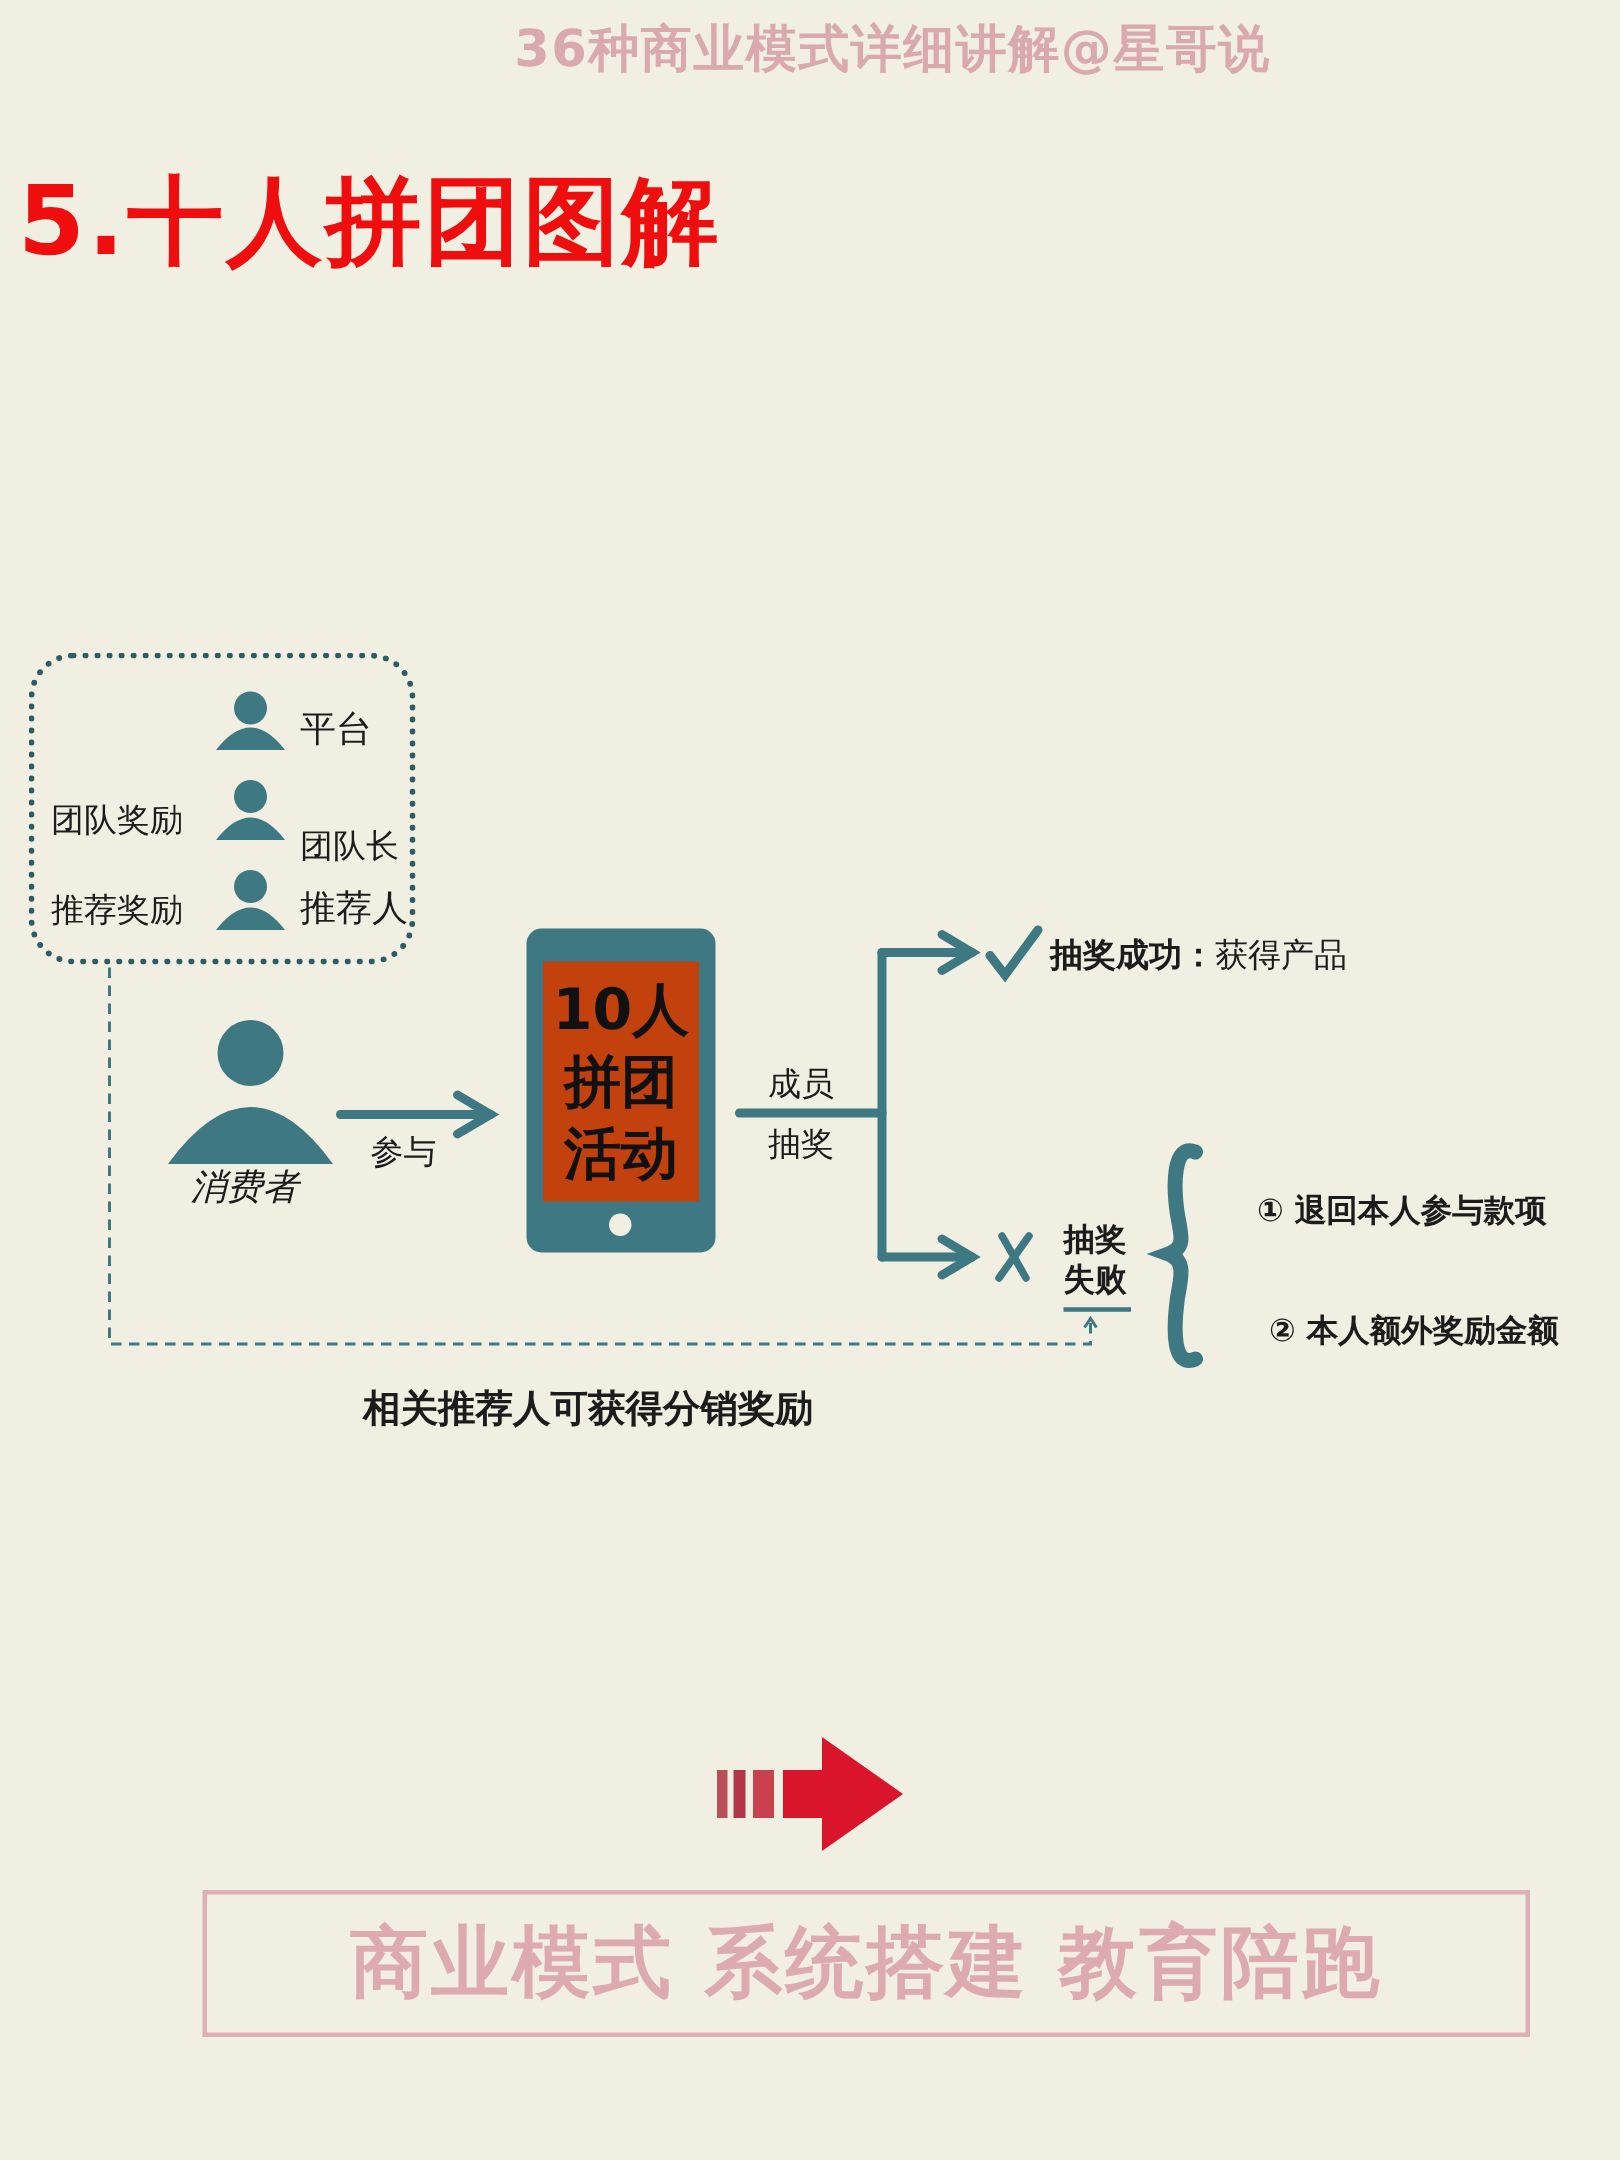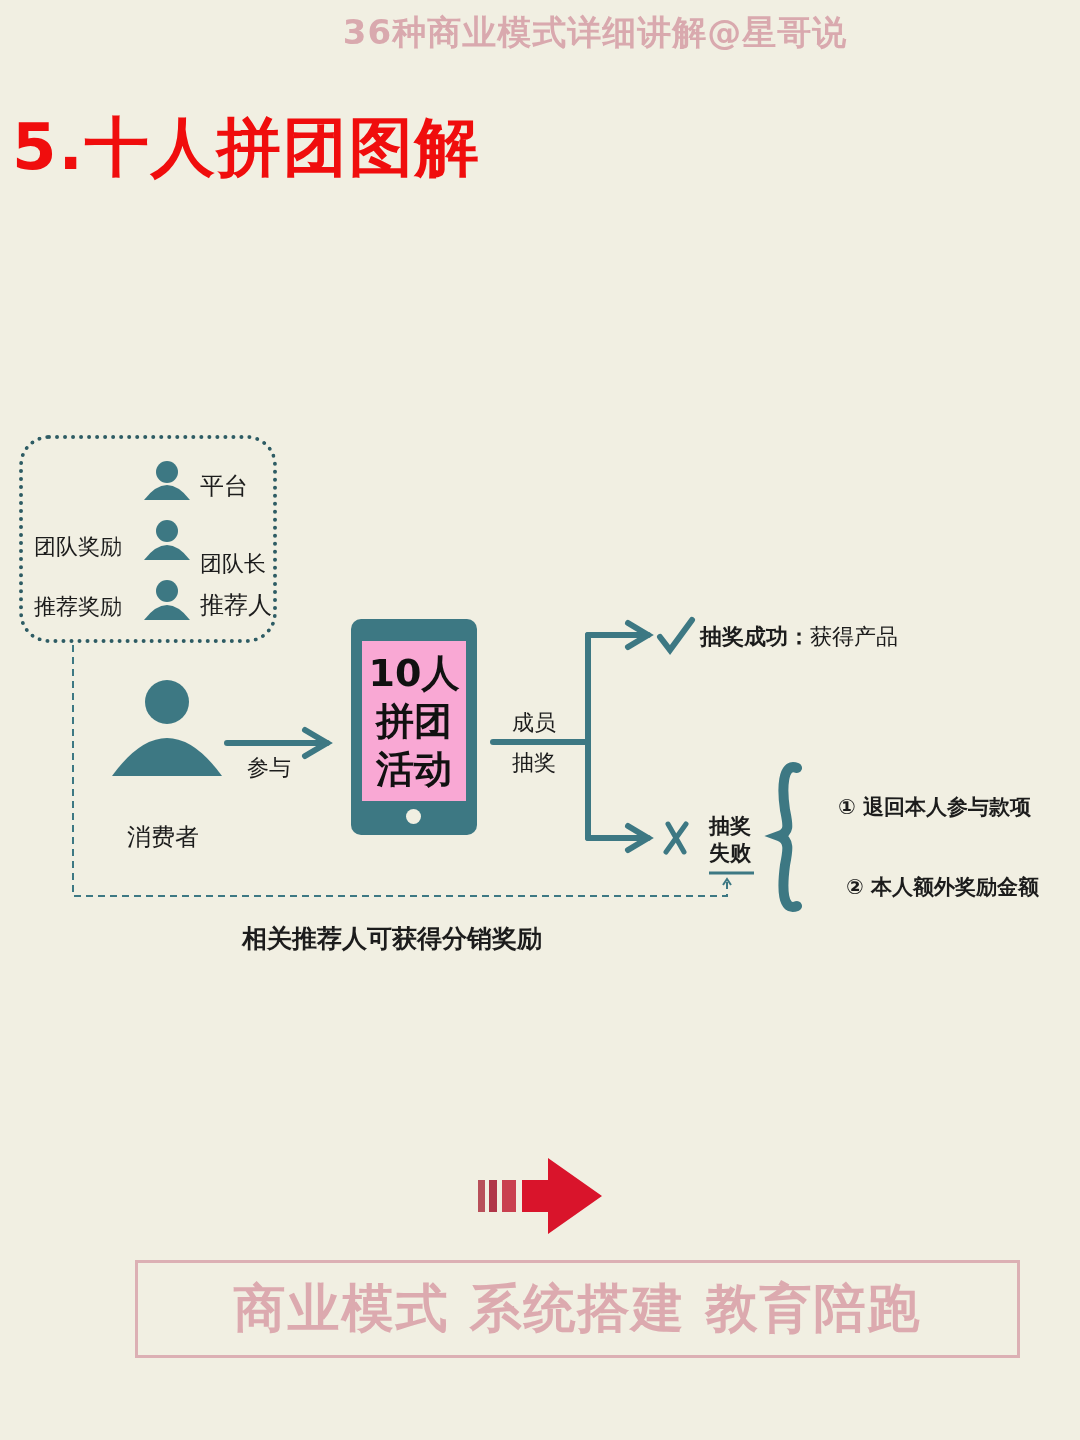--- a/index.html
+++ b/index.html
@@ -23,21 +23,21 @@
   .dotted-box {
     left:19px; top:435px; width:258px; height:208px;
     border:4px dotted #2e5c64; border-radius:30px; box-sizing:border-box;
   }
   .phone {
     left:351px; top:619px; width:126px; height:216px;
     background:#3d7883; border-radius:10px;
   }
   .phone-screen {
     position:absolute; left:11px; top:22px; width:104px; height:160px;
-    background:#f9a8d4;
+    background:#c2410c;
   }
   .phone-text {
     position:absolute; left:0; top:8px; width:100%; text-align:center;
     font-size:38px; font-weight:bold; line-height:48px; color:#111;
   }
   .phone-btn {
     position:absolute; left:55px; top:190px; width:15px; height:15px;
     border-radius:50%; background:#f1efe2;
   }
   .bottom-box {
@@ -112,21 +112,21 @@
   </g>
 </svg>
 
 <div class="abs dotted-box"></div>
 <div class="abs txt" style="left:200px;top:470px;font-size:24px;">平台</div>
 <div class="abs txt" style="left:200px;top:549px;">团队长</div>
 <div class="abs txt" style="left:34px;top:532px;">团队奖励</div>
 <div class="abs txt" style="left:200px;top:589px;font-size:24px;">推荐人</div>
 <div class="abs txt" style="left:34px;top:592px;">推荐奖励</div>
 
-<div class="abs txt" style="left:127px;top:821px;font-size:24px;">消费者</div>
+<div class="abs txt" style="left:127px;top:775px;font-size:24px;font-style:italic;">消费者</div>
 <div class="abs txt" style="left:247px;top:753px;">参与</div>
 
 <div class="abs phone">
   <div class="phone-screen">
     <div class="phone-text">
       <div>10人</div>
       <div>拼团</div>
       <div>活动</div>
     </div>
   </div>

